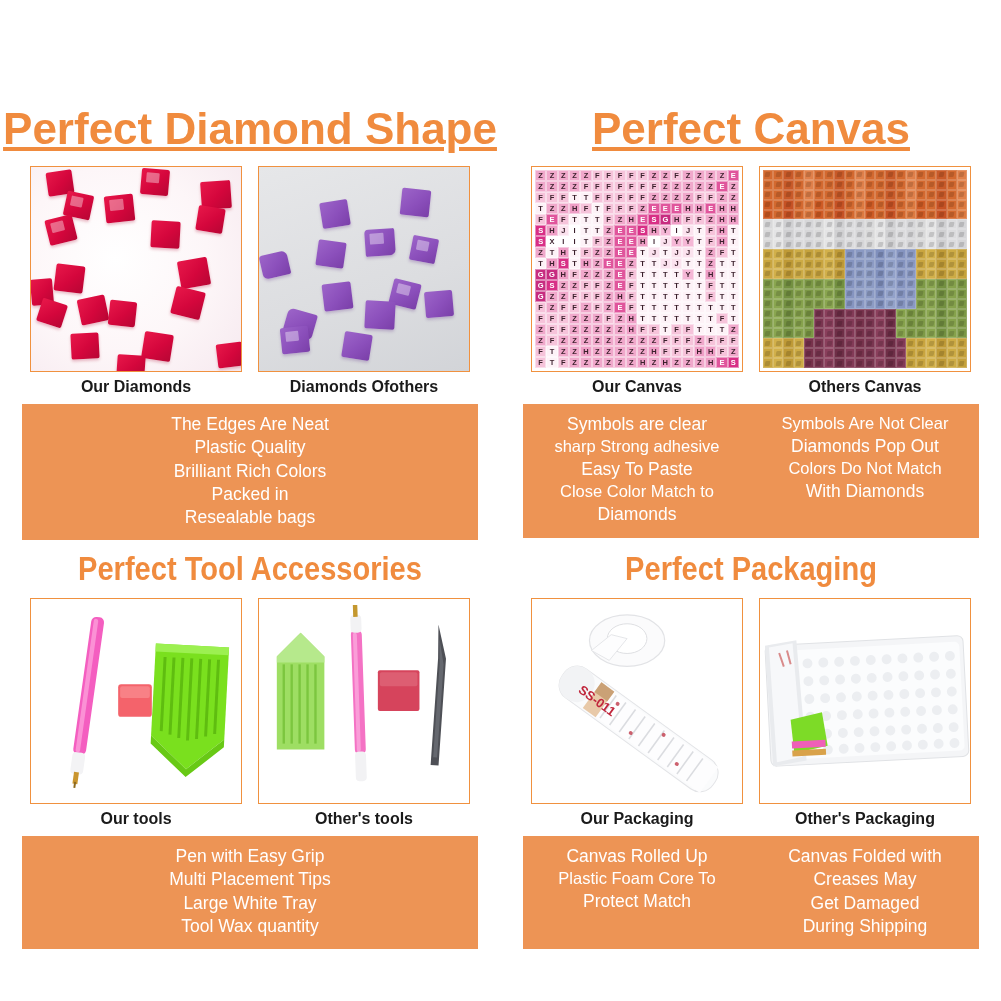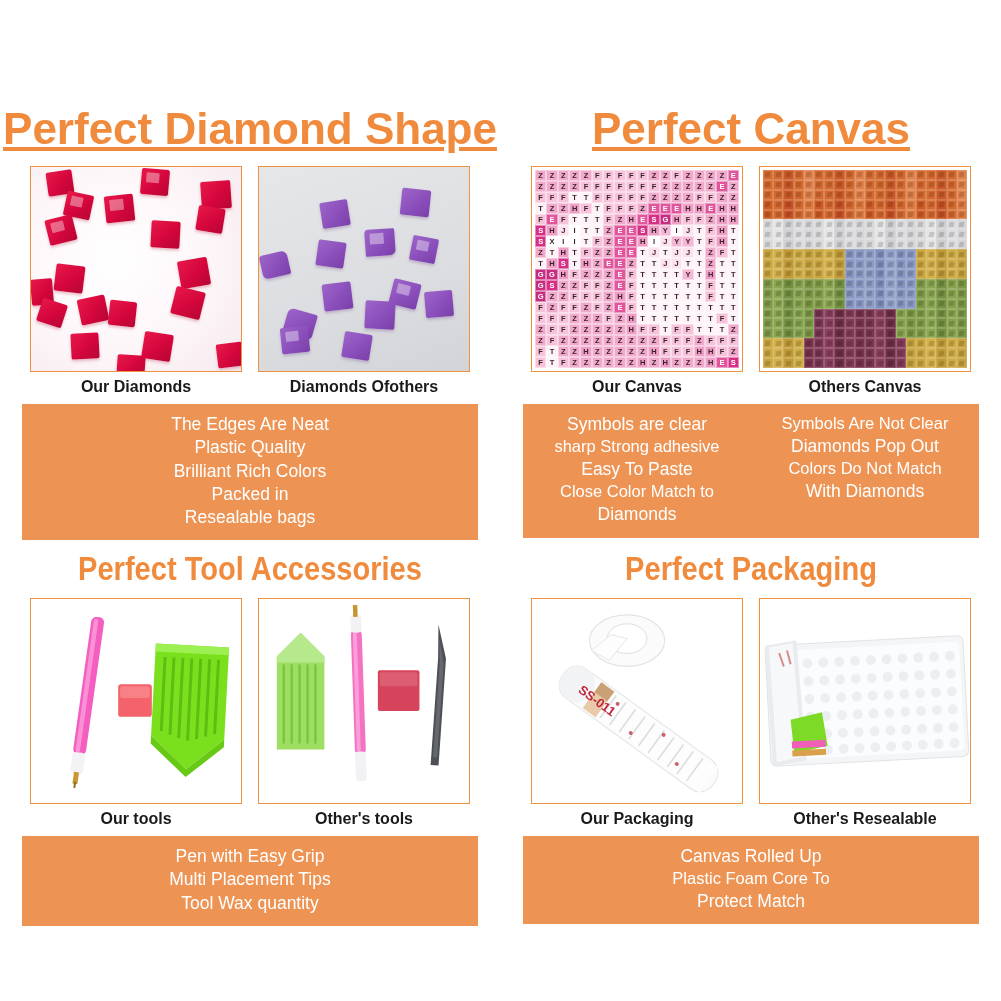--- a/index.html
+++ b/index.html
@@ -1041,20 +1041,21 @@
 
     <div class="caption-row">
       <div class="caption">Our tools</div>
       <div class="caption">Other's tools</div>
     </div>
 
     <div class="info-panel">
       <div class="info-col">
         <div>Pen with Easy Grip</div>
         <div>Multi Placement Tips</div>
+        <div>Large White Tray</div>
         <div>Tool Wax quantity</div>
       </div>
     </div>
   </div>
 
   <div class="half" style="left:501px; top:550px;">
     <div class="sec-title narrow">Perfect Packaging</div>
 
     <div class="photo-row" style="margin-top:10px;">
       <div class="photo-box">
@@ -1176,25 +1177,31 @@
             <rect x="30" y="149" width="34" height="6" fill="#d9a24a"></rect>
             <line x1="22" y1="50" x2="26" y2="64" stroke="#d98a8a" stroke-width="2"></line>
             <line x1="30" y1="48" x2="33" y2="62" stroke="#d98a8a" stroke-width="2"></line>
           </g>
         </svg>
       </div>
     </div>
 
     <div class="caption-row">
       <div class="caption">Our Packaging</div>
-      <div class="caption">Other's Resealable</div>
+      <div class="caption">Other's Packaging</div>
     </div>
 
     <div class="info-panel">
       <div class="info-col">
         <div>Canvas Rolled Up</div>
         <div style="font-size:16.5px;">Plastic Foam Core To</div>
         <div>Protect Match</div>
       </div>
+      <div class="info-col">
+        <div>Canvas Folded with</div>
+        <div>Creases May</div>
+        <div>Get Damaged</div>
+        <div>During Shipping</div>
+      </div>
     </div>
   </div>
 
 </div>
 
 </body></html>

